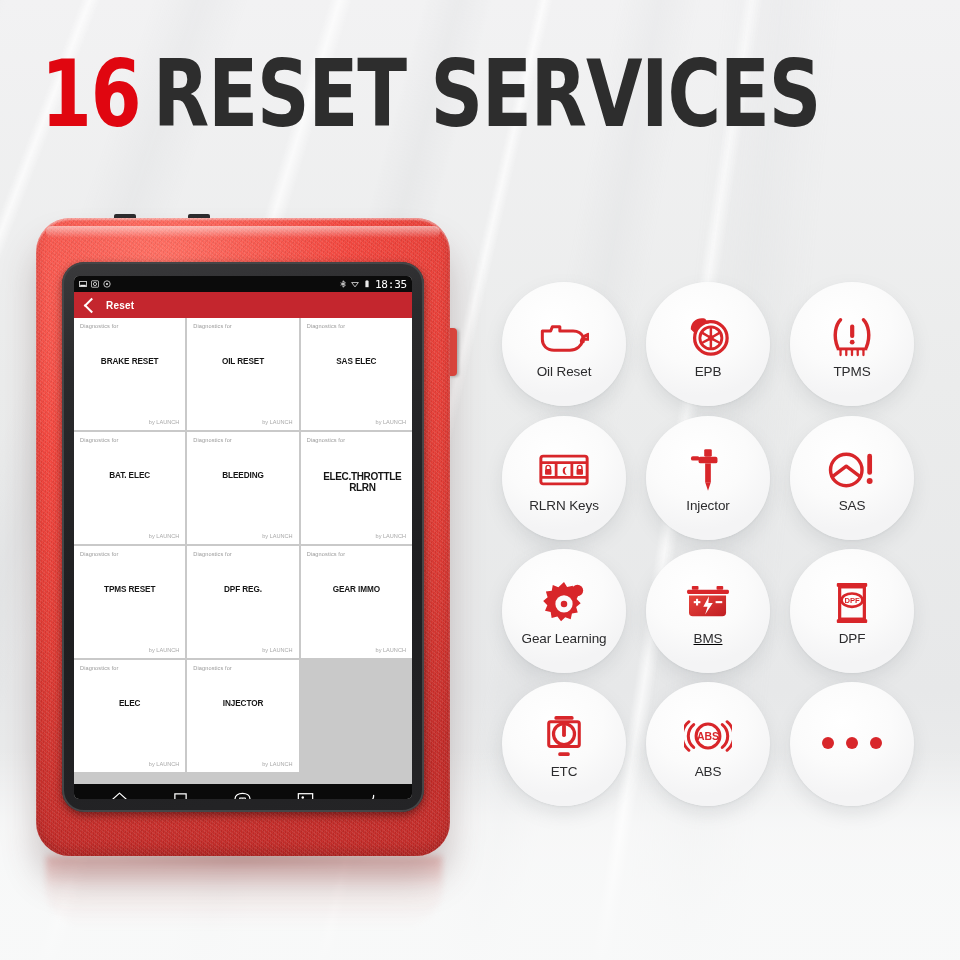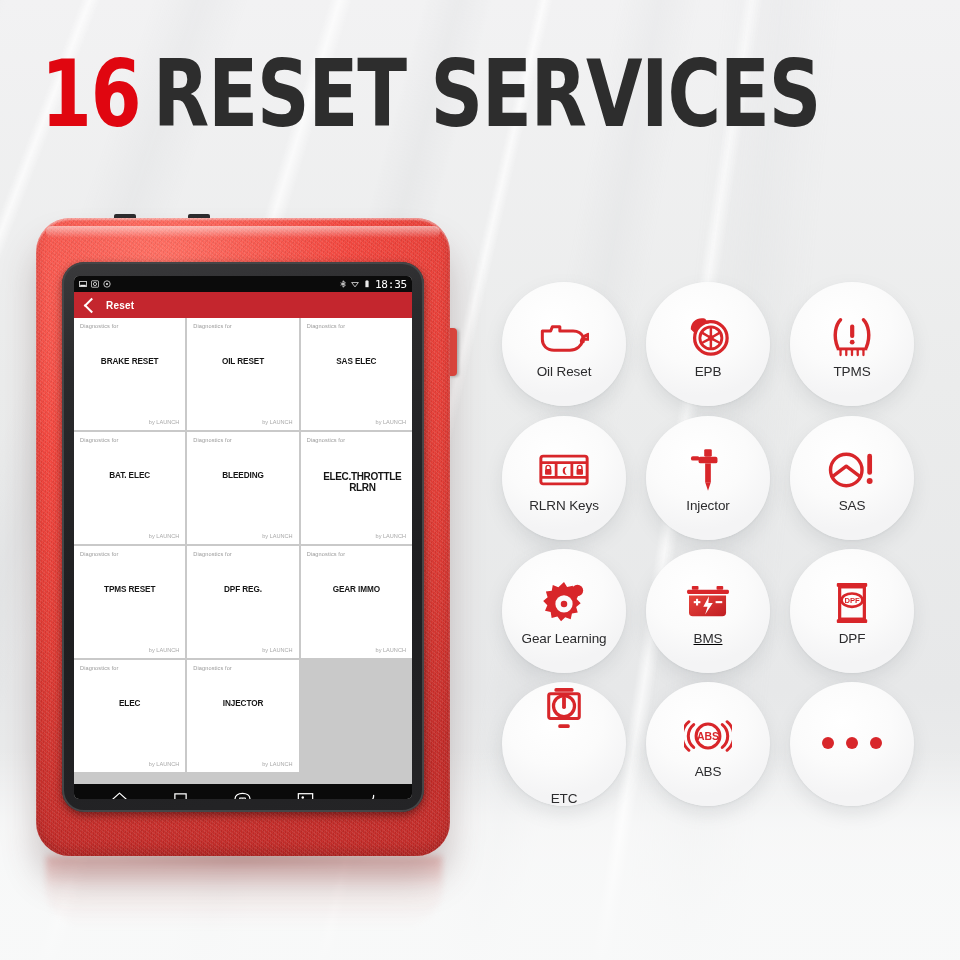--- a/index.html
+++ b/index.html
@@ -415,21 +415,21 @@
           <rect x="4" y="2" width="32" height="4" rx="1" fill="#d8262a"></rect>
           <rect x="4" y="40" width="32" height="4" rx="1" fill="#d8262a"></rect>
           <rect x="7" y="6" width="26" height="34" fill="none" stroke="#d8262a" stroke-width="3.4"></rect>
           <ellipse cx="20" cy="20" rx="11" ry="7" fill="none" stroke="#d8262a" stroke-width="2.8"></ellipse>
           <text x="20" y="23" font-size="8" font-weight="bold" fill="#d8262a" text-anchor="middle" font-family="sans-serif">DPF</text>
         </svg>
       </span>
       <span class="lbl">DPF</span>
     </div>
 
-    <div class="circ" style="left:8px;top:400px;justify-content:space-between;">
+    <div class="circ" style="left:8px;top:400px;">
       <span class="glyph">
         <svg width="42" height="44" viewBox="0 0 44 46">
           <rect x="12" y="2" width="20" height="4" rx="1.6" fill="#d8262a"></rect>
           <rect x="16" y="40" width="12" height="4" rx="1.6" fill="#d8262a"></rect>
           <path d="M8 8 h28 a2 2 0 0 1 2 2 v22 a2 2 0 0 1 -2 2 H8 a2 2 0 0 1 -2 -2 V10 a2 2 0 0 1 2 -2 z" fill="none" stroke="#d8262a" stroke-width="3.2"></path>
           <circle cx="22" cy="21" r="11" fill="none" stroke="#d8262a" stroke-width="3.4"></circle>
           <rect x="20" y="11" width="4" height="13" rx="1.8" fill="#d8262a"></rect>
         </svg>
       </span>
       <span class="lbl">ETC</span>

